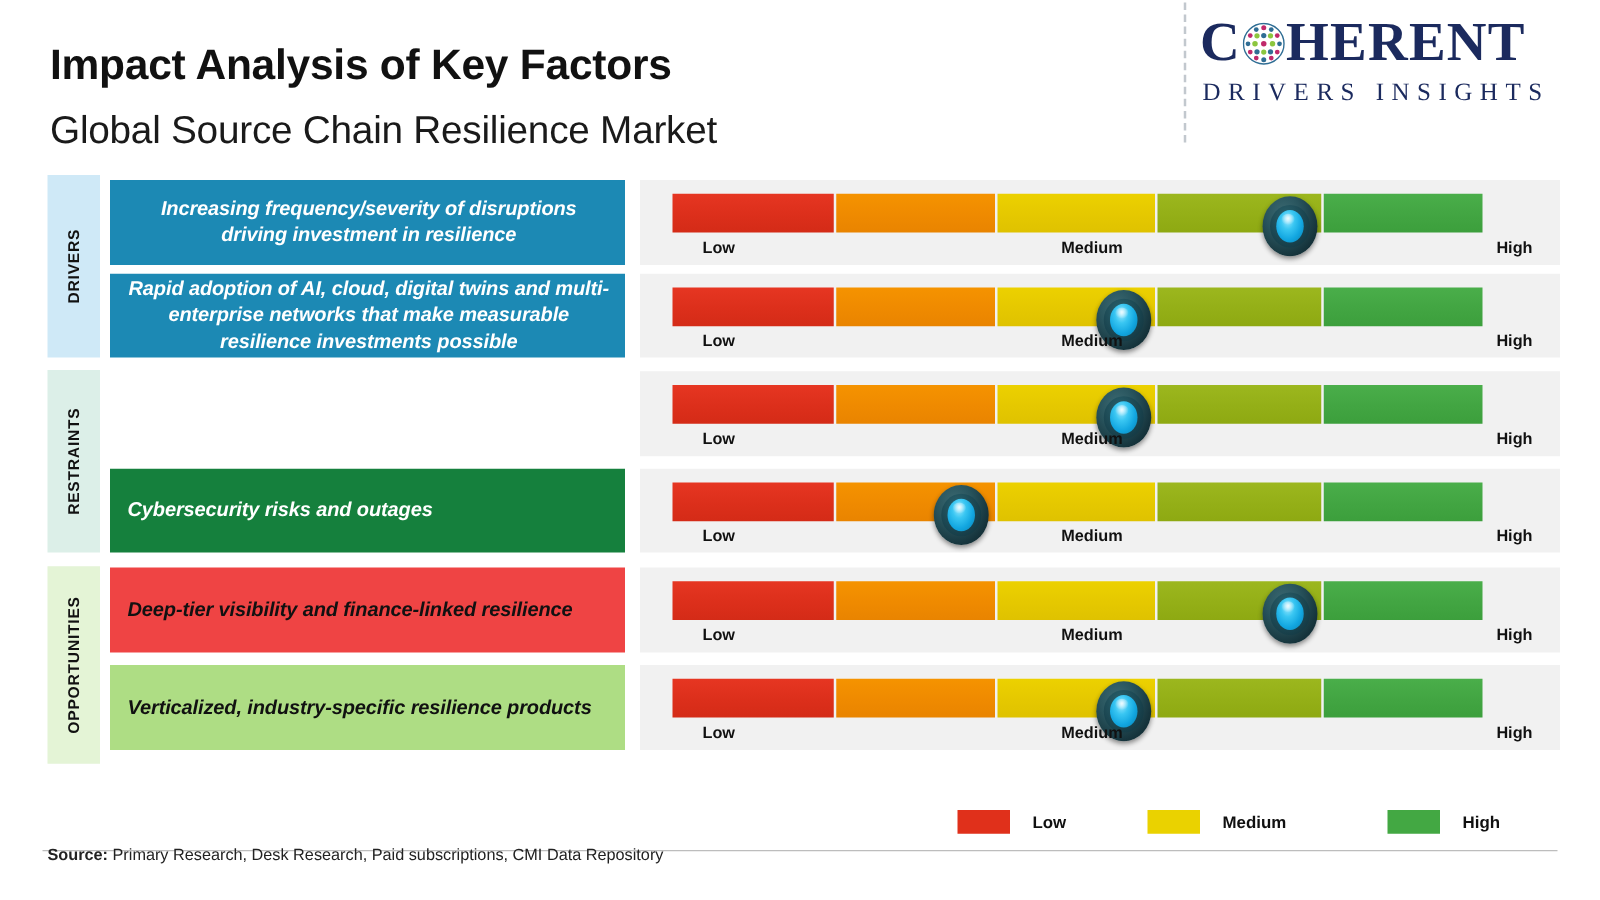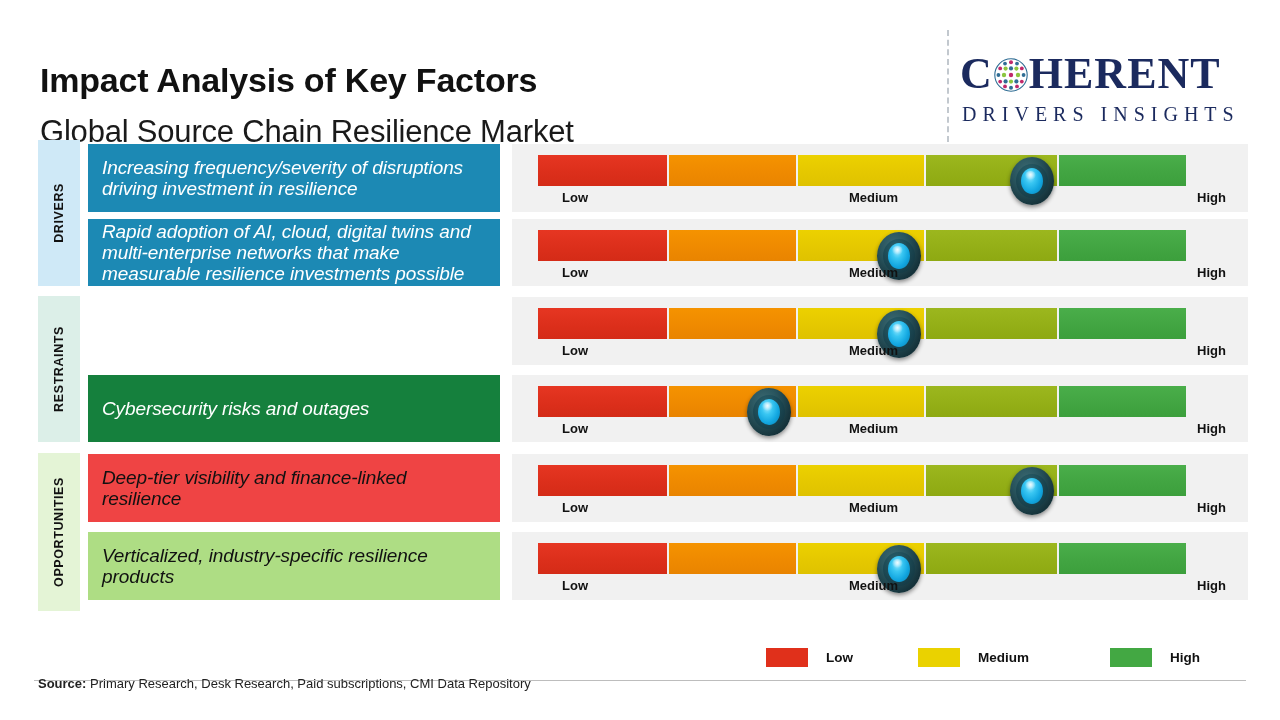--- a/index.html
+++ b/index.html
@@ -5,36 +5,36 @@
   html,body{margin:0;padding:0;}
   body{
     width:1280px;height:720px;
     background:#ffffff;
     font-family:"Liberation Sans",sans-serif;
     overflow:hidden;
     position:relative;
   }
 
   
-  .header{position:absolute;left:0;top:0;width:1280px;height:130px;margin-top:28px;}
+  .header{position:absolute;left:0;top:0;width:1280px;height:130px;}
   .title-main{
     position:absolute;left:40px;top:33px;
     font-size:34px;font-weight:bold;color:#111111;
     letter-spacing:-0.2px;white-space:nowrap;
   }
   .title-sub{
     position:absolute;left:40px;top:86px;
     font-size:31px;font-weight:normal;color:#1a1a1a;
     letter-spacing:-0.2px;white-space:nowrap;
   }
   .logo-divider{
     position:absolute;left:947px;top:2px;width:0;height:112px;
     border-left:2px dashed #c2c8ce;
   }
-  .logo{position:absolute;left:960px;top:22px;width:305px;height:88px;}
+  .logo{position:absolute;left:960px;top:10px;width:305px;height:88px;}
   .logo-word{
     position:absolute;left:0;top:0;width:305px;
     font-family:"Liberation Serif",serif;
     font-size:44px;font-weight:bold;color:#1b2a5e;
     letter-spacing:1px;line-height:48px;white-space:nowrap;
   }
   .logo-c{display:inline-block;}
   .logo-globe{
     display:inline-block;width:34px;height:34px;
     vertical-align:-4px;margin:0 1px;position:relative;
@@ -59,22 +59,22 @@
     font-size:12.5px;font-weight:bold;color:#111;
     letter-spacing:0.6px;white-space:nowrap;
   }
 
   .rowtext{
     position:absolute;left:88px;width:412px;
     display:flex;align-items:center;
     box-sizing:border-box;padding:6px 12px 6px 14px;
   }
   .rowtext span{
-    font-size:19px;font-weight:normal;font-style:italic;
-    line-height:21px;letter-spacing:-0.1px;
+    font-size:16px;font-weight:bold;font-style:italic;
+    line-height:21px;letter-spacing:-0.1px;text-align:center;
   }
 
   
   .gauge-panel{
     position:absolute;left:512px;width:736px;
     background:#f1f1f1;
   }
   .gauge-bar{
     position:absolute;left:26px;top:11px;
     width:650px;height:31px;display:flex;

